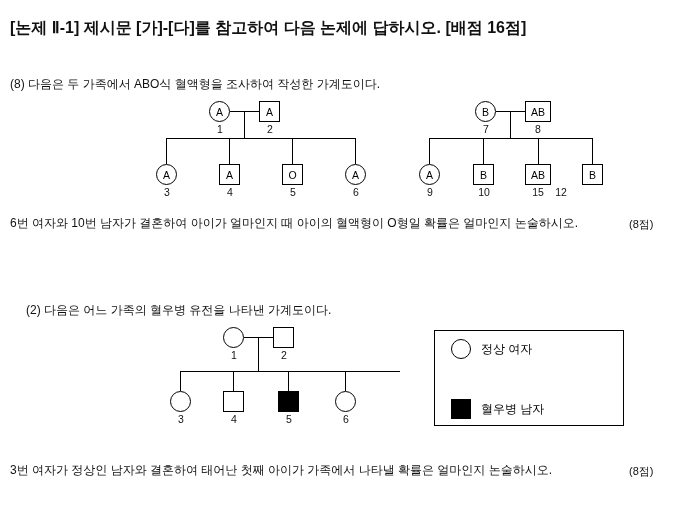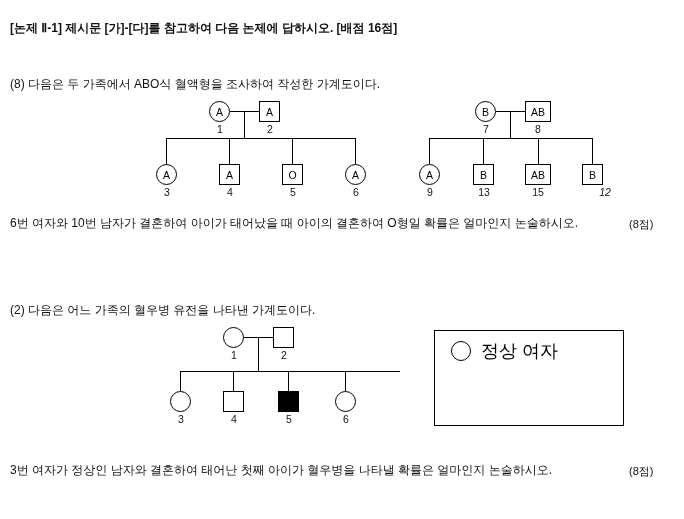--- a/index.html
+++ b/index.html
@@ -21,21 +21,21 @@
     height: 519px;
   }
   .txt {
     position: absolute;
     font-size: 12px;
     line-height: 16px;
     white-space: nowrap;
     color: #111111;
   }
   .title {
-    font-size: 12px;
+    font-size: 16px;
     font-weight: 600;
   }
   .small {
     font-size: 11px;
   }
 
   
   .node {
     position: absolute;
     box-sizing: border-box;
@@ -94,21 +94,21 @@
     box-sizing: border-box;
     border: 1.5px solid #000;
     background: #fff;
     width: 20px;
     height: 20px;
     margin-right: 10px;
   }
   .legend-sym.circle-s { border-radius: 50%; }
   .legend-sym.filled-s { background: #000; }
   .legend-text {
-    font-size: 18px;
+    font-size: 12px;
     white-space: nowrap;
   }
 </style>
 </head>
 <body>
 
 <div class="page">
 
   <div class="txt title" style="left:10px; top:20px;">[논제 Ⅱ-1] 제시문 [가]-[다]를 참고하여 다음 논제에 답하시오. [배점 16점]</div>
 
@@ -158,33 +158,33 @@
     <div class="hline" style="left:429px; top:138px; width:163px;"></div>
     <div class="vline" style="left:429px; top:138px; height:26px;"></div>
     <div class="vline" style="left:483px; top:138px; height:26px;"></div>
     <div class="vline" style="left:538px; top:138px; height:26px;"></div>
     <div class="vline" style="left:592px; top:138px; height:26px;"></div>
 
     <div class="node circle" style="left:419px; top:164px;">A</div>
     <div class="label" style="left:419px; top:186px;">9</div>
 
     <div class="node square" style="left:473px; top:164px;">B</div>
-    <div class="label" style="left:473px; top:186px;">13</div>
+    <div class="label" style="left:473px; top:186px;">10</div>
 
     <div class="node square" style="left:525px; top:164px; width:26px;">AB</div>
     <div class="label" style="left:527px; top:186px;">15</div>
 
     <div class="node square" style="left:582px; top:164px;">B</div>
-    <div class="label" style="left:594px; top:186px;font-style:italic;">12</div>
-  </div>
-
-  <div class="txt" style="left:10px; top:215px;">6번 여자와 10번 남자가 결혼하여 아이가 태어났을 때 아이의 결혼하여 O형일 확률은 얼마인지 논술하시오.</div>
+    <div class="label" style="left:550px; top:186px;">12</div>
+  </div>
+
+  <div class="txt" style="left:10px; top:215px;">6번 여자와 10번 남자가 결혼하여 아이가 얼마인지 때 아이의 혈액형이 O형일 확률은 얼마인지 논술하시오.</div>
   <div class="txt small" style="left:629px; top:216px;">(8점)</div>
 
-  <div class="txt" style="left:10px; top:302px;">(2) 다음은 어느 가족의 혈우병 유전을 나타낸 가계도이다.</div>
+  <div class="txt" style="left:26px; top:302px;">(2) 다음은 어느 가족의 혈우병 유전을 나타낸 가계도이다.</div>
 
   <div>
     <div class="node circle" style="left:223px; top:327px;"></div>
     <div class="label" style="left:223px; top:349px;">1</div>
 
     <div class="node square" style="left:273px; top:327px;"></div>
     <div class="label" style="left:273px; top:349px;">2</div>
 
     <div class="hline" style="left:244px; top:337px; width:29px;"></div>
     <div class="vline" style="left:258px; top:337px; height:34px;"></div>
@@ -205,18 +205,22 @@
 
     <div class="node circle" style="left:335px; top:391px;"></div>
     <div class="label" style="left:335px; top:413px;">6</div>
   </div>
 
   <div class="legend" style="left:434px; top:330px; width:190px; height:96px;">
     <div class="legend-row" style="left:16px; top:8px;">
       <span class="legend-sym circle-s"></span>
       <span class="legend-text">정상 여자</span>
     </div>
-  </div>
-
-  <div class="txt" style="left:10px; top:462px;">3번 여자가 정상인 남자와 결혼하여 태어난 첫째 아이가 혈우병을 나타낼 확률은 얼마인지 논술하시오.</div>
+    <div class="legend-row" style="left:16px; top:68px;">
+      <span class="legend-sym filled-s"></span>
+      <span class="legend-text">혈우병 남자</span>
+    </div>
+  </div>
+
+  <div class="txt" style="left:10px; top:462px;">3번 여자가 정상인 남자와 결혼하여 태어난 첫째 아이가 가족에서 나타낼 확률은 얼마인지 논술하시오.</div>
   <div class="txt small" style="left:629px; top:463px;">(8점)</div>
 
 </div>
 
 </body></html>

